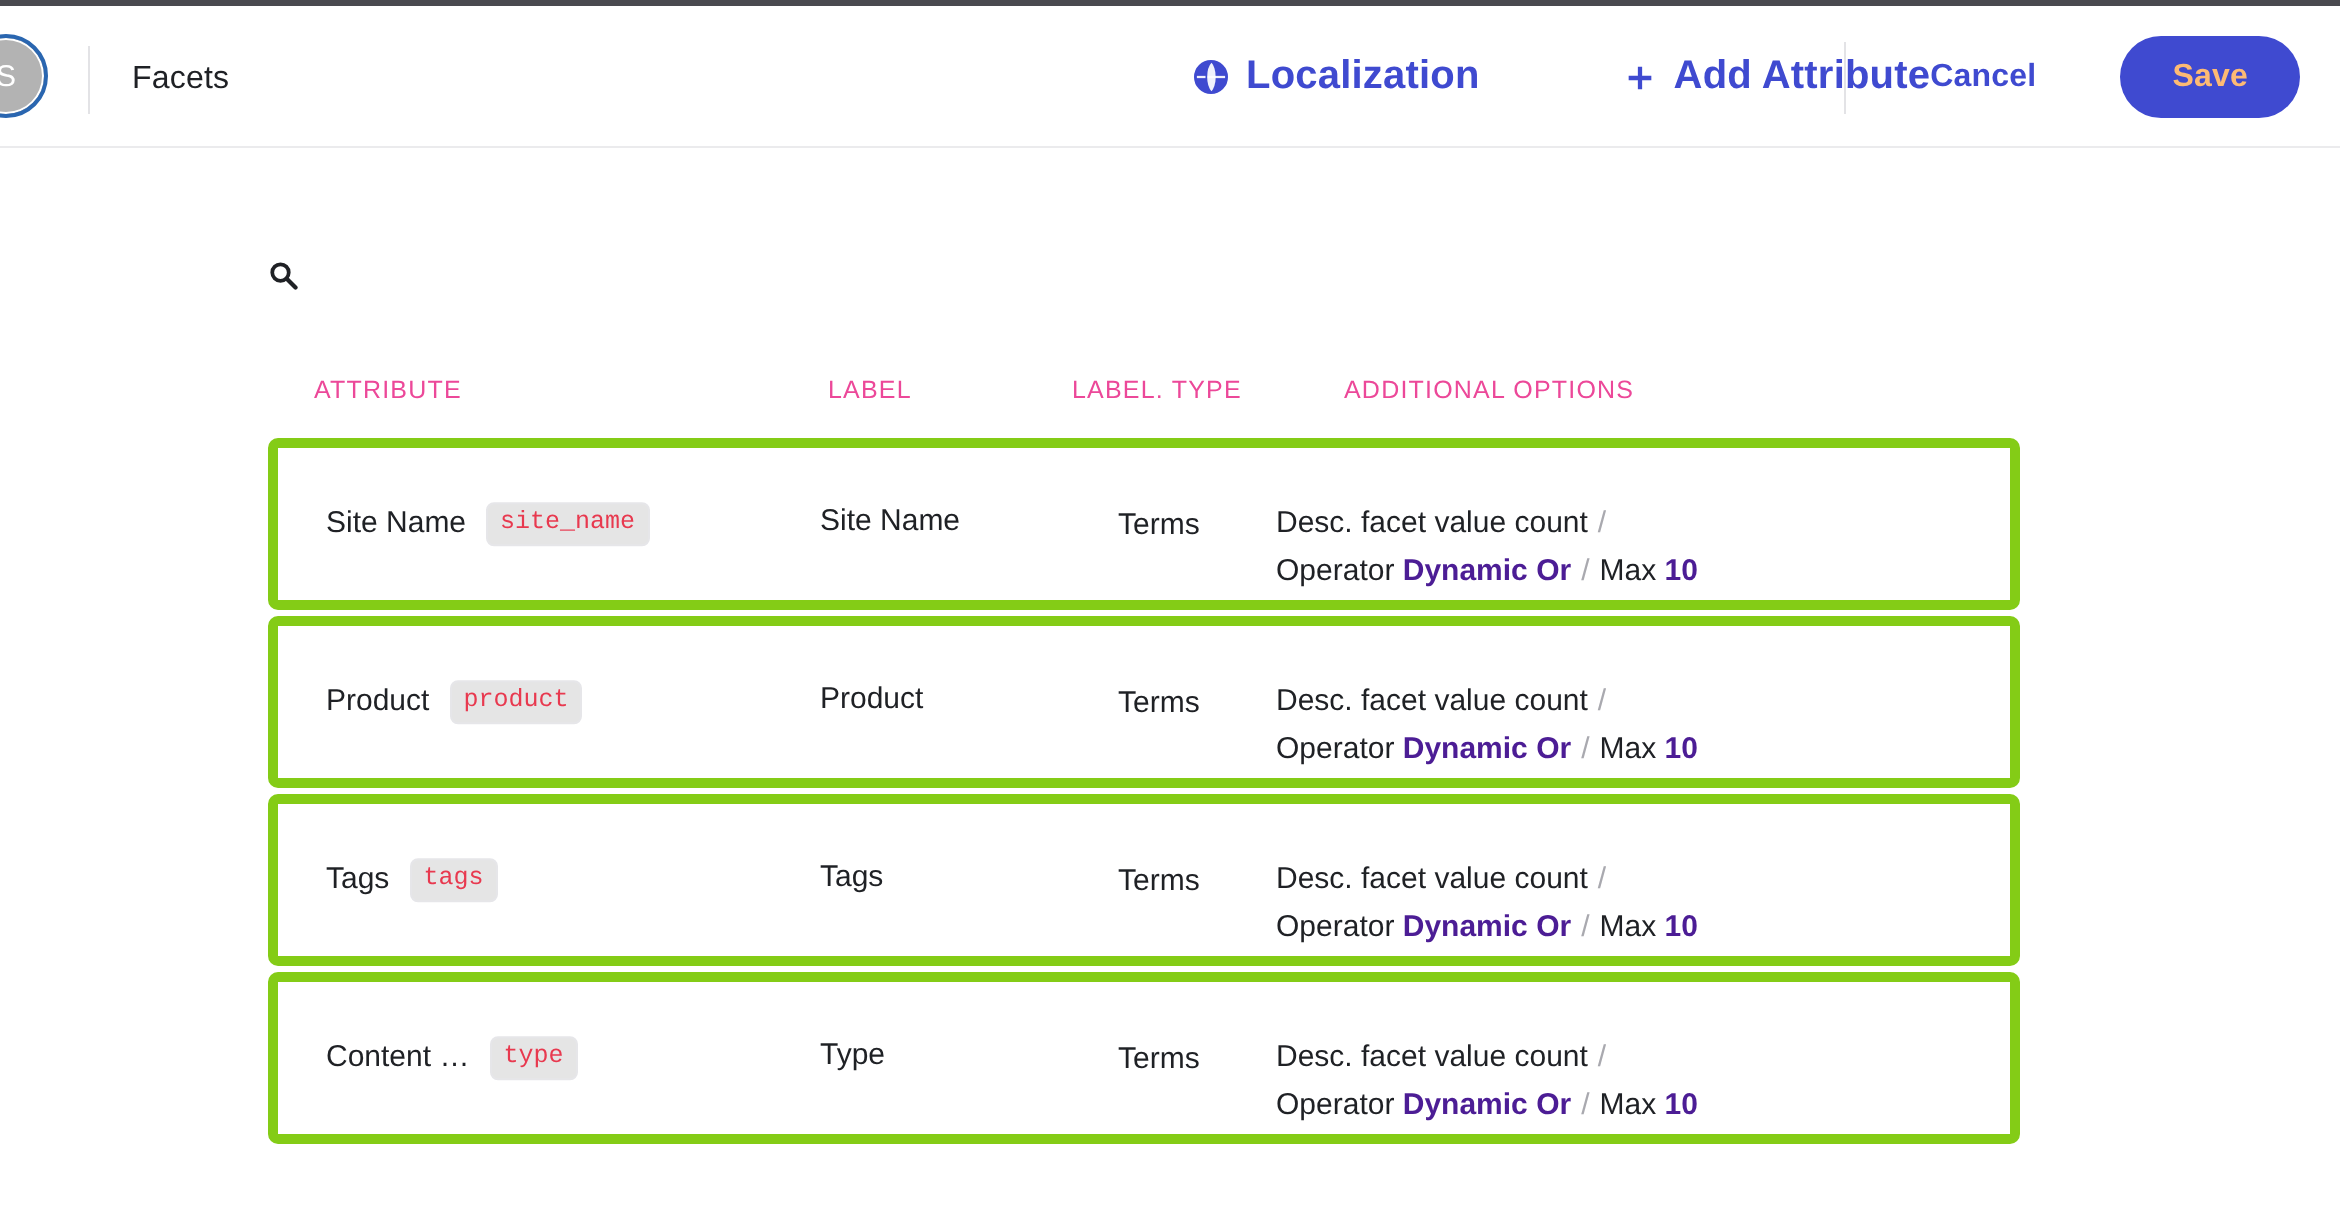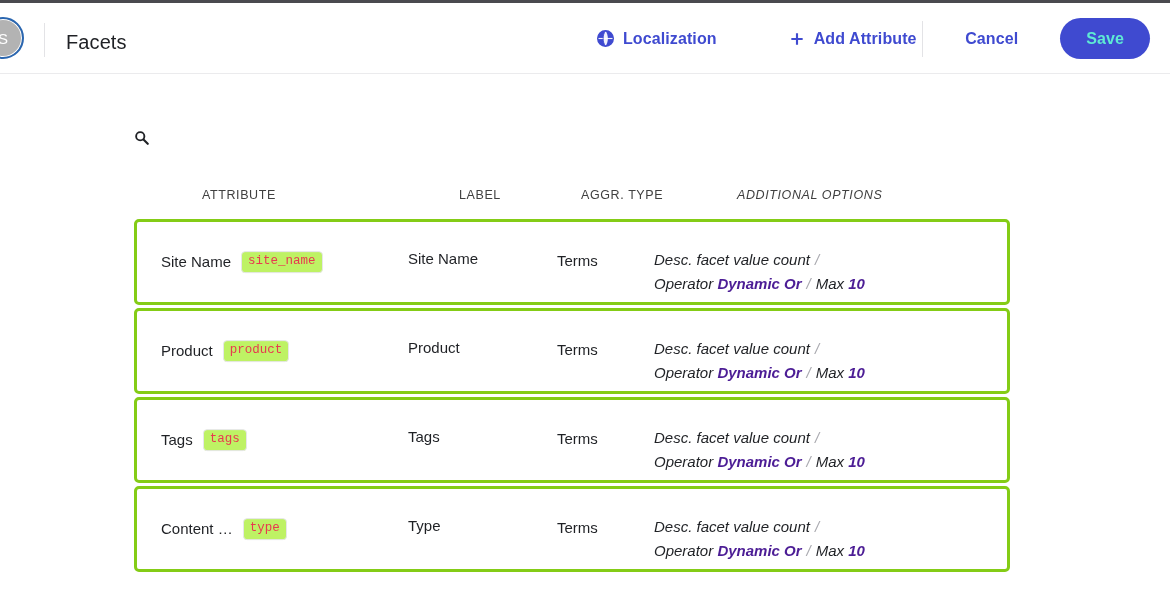--- a/index.html
+++ b/index.html
@@ -41,32 +41,32 @@
     overflow:hidden;
   }
 
   .header-divider {
     position:absolute; left:44px; top:20px;
     width:1px; height:34px; background:#e3e3e6;
   }
 
   .header-title {
     position:absolute; left:66px; top:28px;
-    font-size:20px; color:#1f2125; font-weight:400;
+    font-size:16px; color:#1f2125; font-weight:400;
     letter-spacing:.1px;
   }
 
   
   .header-actions {
     position:absolute; left:597px; top:0;
     height:71px; display:flex; align-items:center; gap:72px;
   }
   .hlink {
     display:flex; align-items:center; gap:9px;
-    color:#3f4ad0; font-size:16px; font-weight:bold;
+    color:#3f4ad0; font-size:20px; font-weight:bold;
     background:none; border:none; cursor:pointer;
     letter-spacing:.1px; white-space:nowrap;
     font-family:"Liberation Sans", sans-serif;
   }
   .globe-icon { width:17px; height:17px; display:block; }
   .plus-icon  { width:16px; height:16px; display:block; }
 
   
   .header-right {
     position:absolute; right:20px; top:0; height:71px;
@@ -77,21 +77,21 @@
   }
   .btn-cancel {
     color:#3f4ad0; font-size:16px; font-weight:bold;
     background:none; border:none; cursor:pointer;
     padding:8px 6px; letter-spacing:.1px;
     font-family:"Liberation Sans", sans-serif;
     text-align:right;
   }
   .btn-save {
     margin-left:36px;
-    background:#3f4ad0; color:#5eead4;
+    background:#3f4ad0; color:#fdba74;
     font-size:16px; font-weight:bold;
     border:none; border-radius:22px; cursor:pointer;
     padding:0 26px; height:41px; letter-spacing:.1px;
     font-family:"Liberation Sans", sans-serif;
   }
 
   
   .content { position:absolute; top:74px; left:0; width:1170px; }
 
   .search-row {
@@ -107,59 +107,59 @@
   }
   .search-input::placeholder { color:#b5b5ba; }
 
   
   .col-head {
     position:absolute; top:114px; left:134px;
     width:876px; height:18px;
   }
   .col-head span {
     position:absolute; top:0;
-    font-size:12.5px; color:#404040;
-    letter-spacing:.6px; white-space:nowrap;margin-left:45px;
+    font-size:12.5px; color:#ec4899;
+    letter-spacing:.6px; white-space:nowrap;
   }
   .ch-attr { left:23px; }
   .ch-label { left:280px; }
   .ch-aggr { left:402px; }
-  .ch-add  { left:558px;font-style:italic; }
+  .ch-add  { left:538px; }
 
   
   .rows { position:absolute; top:145px; left:134px; width:876px; }
   .row-card {
     position:relative;
     height:86px;
-    border:3px solid #84cc16;
+    border:5px solid #84cc16;
     border-radius:5px;
     background:#ffffff;
     margin-bottom:3px;
   }
   .cell { position:absolute; font-size:15px; color:#1f2125; }
 
   .c-attr {
     left:24px; top:50%; transform:translateY(-50%);
     display:flex; align-items:center; gap:10px;
     max-width:235px;
   }
   .attr-name { white-space:nowrap; }
   .code-badge {
     font-family:"Liberation Mono", monospace;
     font-size:12.5px; color:#e8394f;
     border:1px solid #e6e6e9; border-radius:4px;
-    background:#bef264;
+    background:#e5e5e5;
     padding:3px 6px; line-height:1.1;
     white-space:nowrap;
   }
 
   .c-label { left:271px; top:28px; }
   .c-aggr  { left:400px; top:30px;margin-left:20px; }
 
-  .c-add { left:517px; top:26px; width:330px; line-height:1.58;font-style:italic; }
+  .c-add { left:499px; top:26px; width:330px; line-height:1.58; }
   .c-add .sep { color:#a9a9af; margin:0 5px; }
   .c-add b { font-weight:bold; color:#4c1d95; }
   .c-add .lbl { color:#1f2125; }
 </style>
 </head>
 <body>
 
 <div class="window-edge"></div>
 
 <div class="header">
@@ -215,21 +215,21 @@
       <svg class="search-icon" viewBox="0 0 24 24" aria-hidden="true">
         <circle cx="10" cy="10" r="6.6" fill="none" stroke="#1f2125" stroke-width="3"></circle>
         <path d="M15.2 15.2L22 22" stroke="#1f2125" stroke-width="3.4" stroke-linecap="round"></path>
       </svg>
     </span>
   </div>
 
   <div class="col-head">
     <span class="ch-attr">ATTRIBUTE</span>
     <span class="ch-label">LABEL</span>
-    <span class="ch-aggr">AGGR. TYPE</span>
+    <span class="ch-aggr">LABEL. TYPE</span>
     <span class="ch-add">ADDITIONAL OPTIONS</span>
   </div>
 
   <div class="rows">
 
     <div class="row-card">
       <div class="cell c-attr">
         <span class="attr-name">Site Name</span>
         <span class="code-badge">site_name</span>
       </div>

